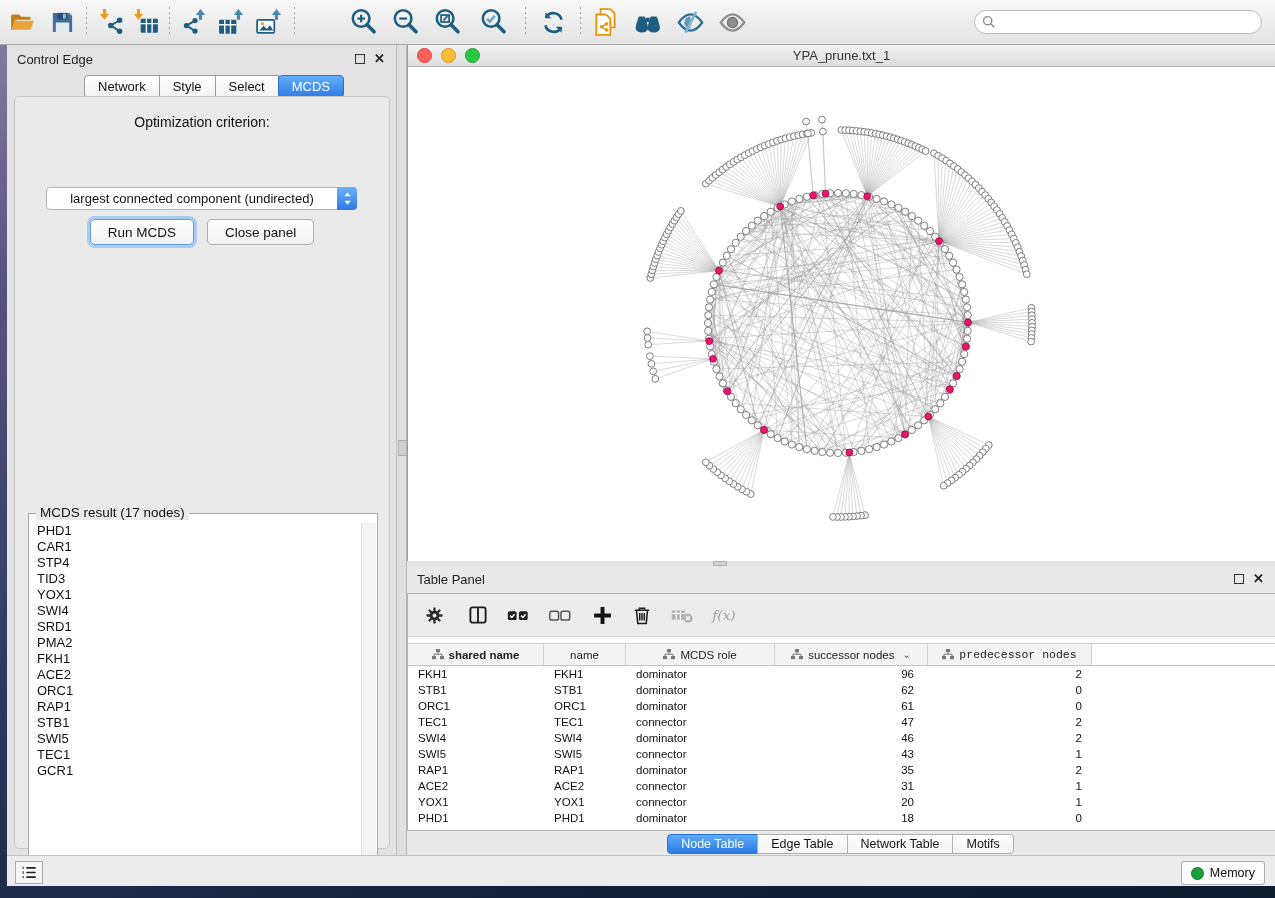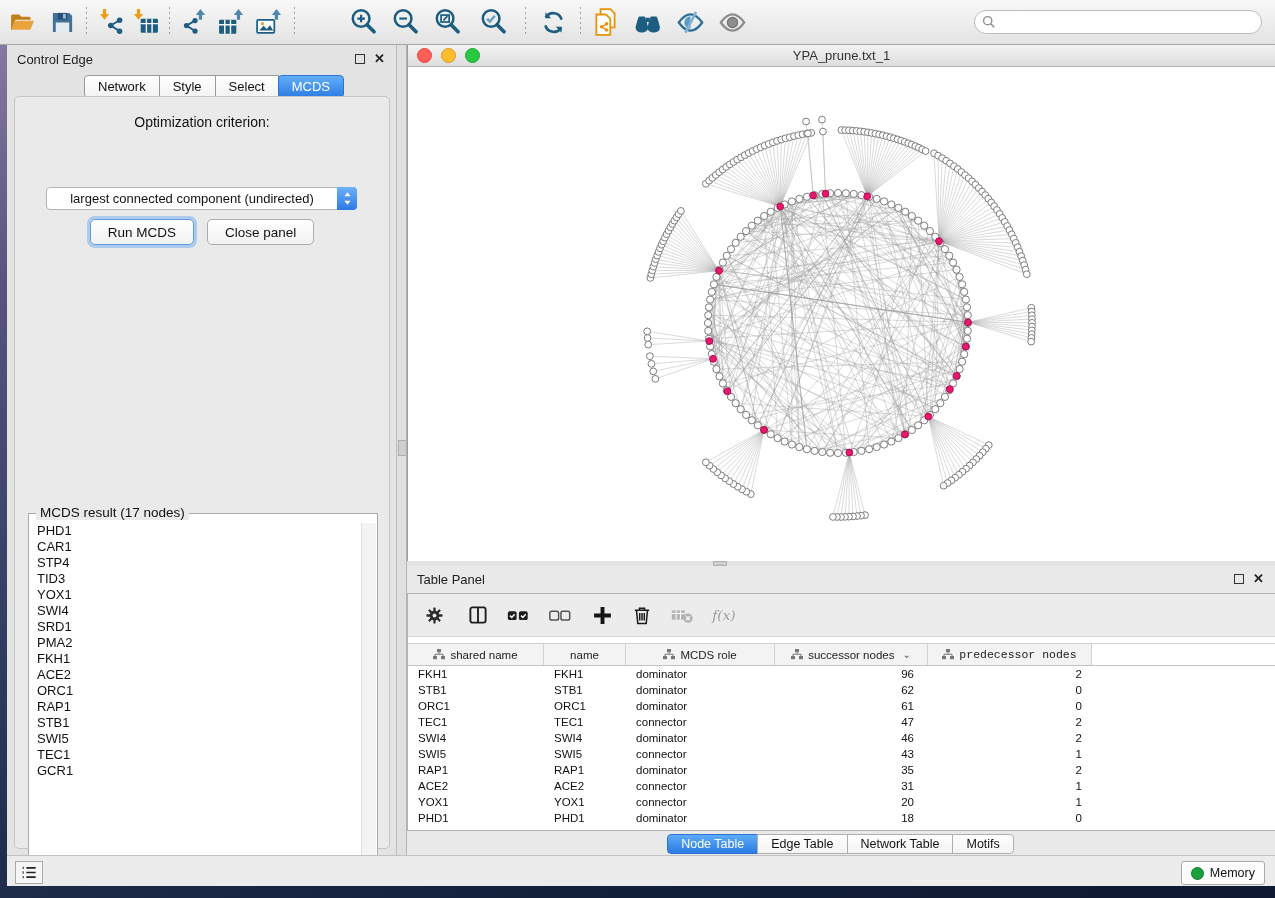--- a/index.html
+++ b/index.html
@@ -1127,21 +1127,21 @@
             </g>
           </svg>
       </span>
       <span class="ttool disabled" style="margin-left:4px">
         <svg width="34" height="24" viewBox="0 0 40 26">
             <text x="2" y="20" font-family="DejaVu Serif,serif" font-style="italic" font-size="21" fill="#9a9a9a">f(x)</text>
           </svg>
       </span>
     </div>
     <div class="thead" id="table-header">
-        <div class="thcell" style="width: 136px;">
+        <div class="thcell" style="width: 136px; font-weight: bold;">
           <svg width="12" height="11" viewBox="0 0 12 11">
             <g fill="#777">
               <rect x="4" y="0" width="4" height="3.2"></rect>
               <rect x="0" y="7" width="4" height="3.2"></rect>
               <rect x="8" y="7" width="4" height="3.2"></rect>
             </g>
             <path d="M6 3.2v2M2 7V5.2h8V7" stroke="#777" fill="none"></path>
           </svg>
           <span>shared name</span>
         </div>

